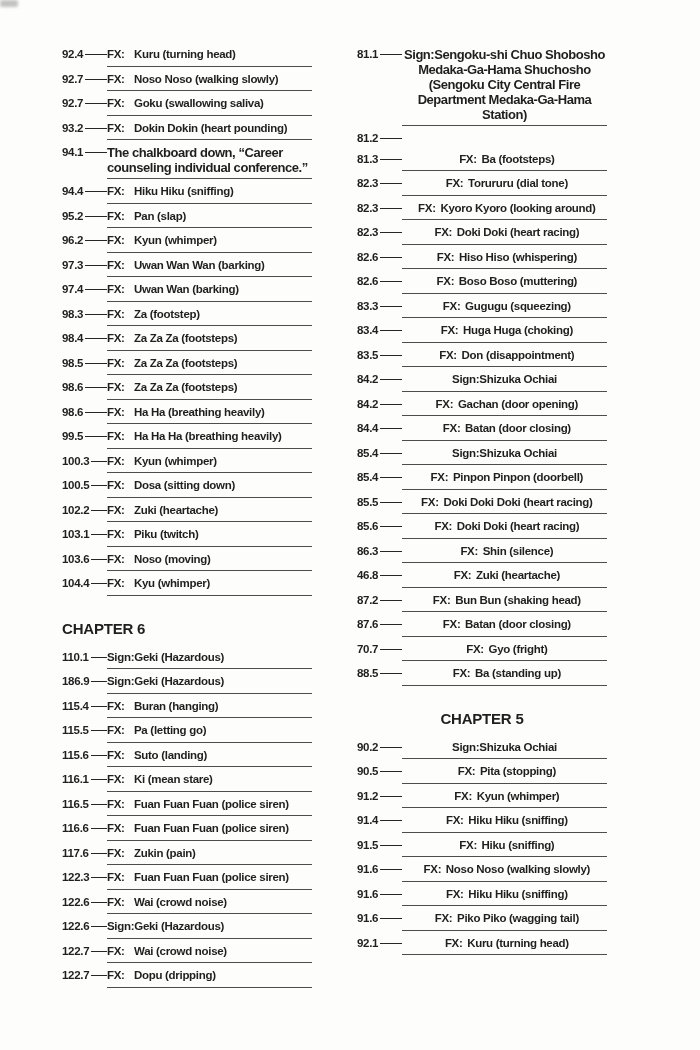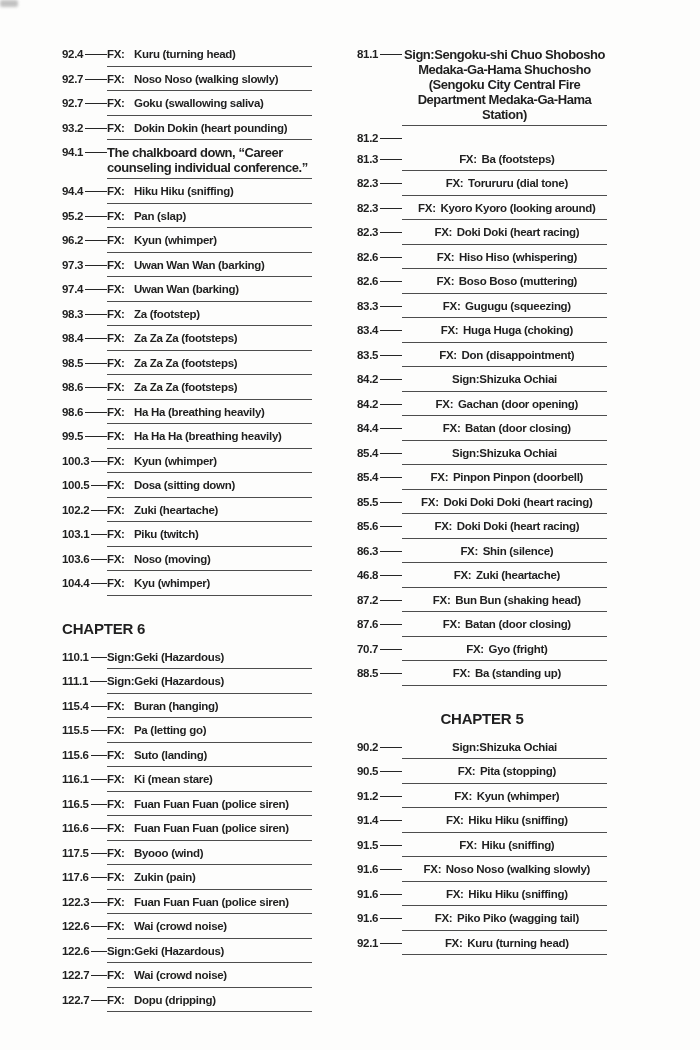--- a/index.html
+++ b/index.html
@@ -250,21 +250,21 @@
       <div class="chapter">CHAPTER 6</div>
       <div class="entry">
     <div class="numwrap">
       <span class="num">110.1</span>
       <span class="dash"></span>
     </div>
     <div class="content"><span class="label">Sign:</span><span class="desc">Geki (Hazardous)</span></div>
   </div>
       <div class="entry">
     <div class="numwrap">
-      <span class="num">111.1</span>
+      <span class="num">186.9</span>
       <span class="dash"></span>
     </div>
     <div class="content"><span class="label">Sign:</span><span class="desc">Geki (Hazardous)</span></div>
   </div>
       <div class="entry">
     <div class="numwrap">
       <span class="num">115.4</span>
       <span class="dash"></span>
     </div>
     <div class="content"><span class="label">FX:</span><span class="desc">Buran (hanging)</span></div>
@@ -296,27 +296,20 @@
       <span class="dash"></span>
     </div>
     <div class="content"><span class="label">FX:</span><span class="desc">Fuan Fuan Fuan (police siren)</span></div>
   </div>
       <div class="entry">
     <div class="numwrap">
       <span class="num">116.6</span>
       <span class="dash"></span>
     </div>
     <div class="content"><span class="label">FX:</span><span class="desc">Fuan Fuan Fuan (police siren)</span></div>
-  </div>
-      <div class="entry">
-    <div class="numwrap">
-      <span class="num">117.5</span>
-      <span class="dash"></span>
-    </div>
-    <div class="content"><span class="label">FX:</span><span class="desc">Byooo (wind)</span></div>
   </div>
       <div class="entry">
     <div class="numwrap">
       <span class="num">117.6</span>
       <span class="dash"></span>
     </div>
     <div class="content"><span class="label">FX:</span><span class="desc">Zukin (pain)</span></div>
   </div>
       <div class="entry">
     <div class="numwrap">

